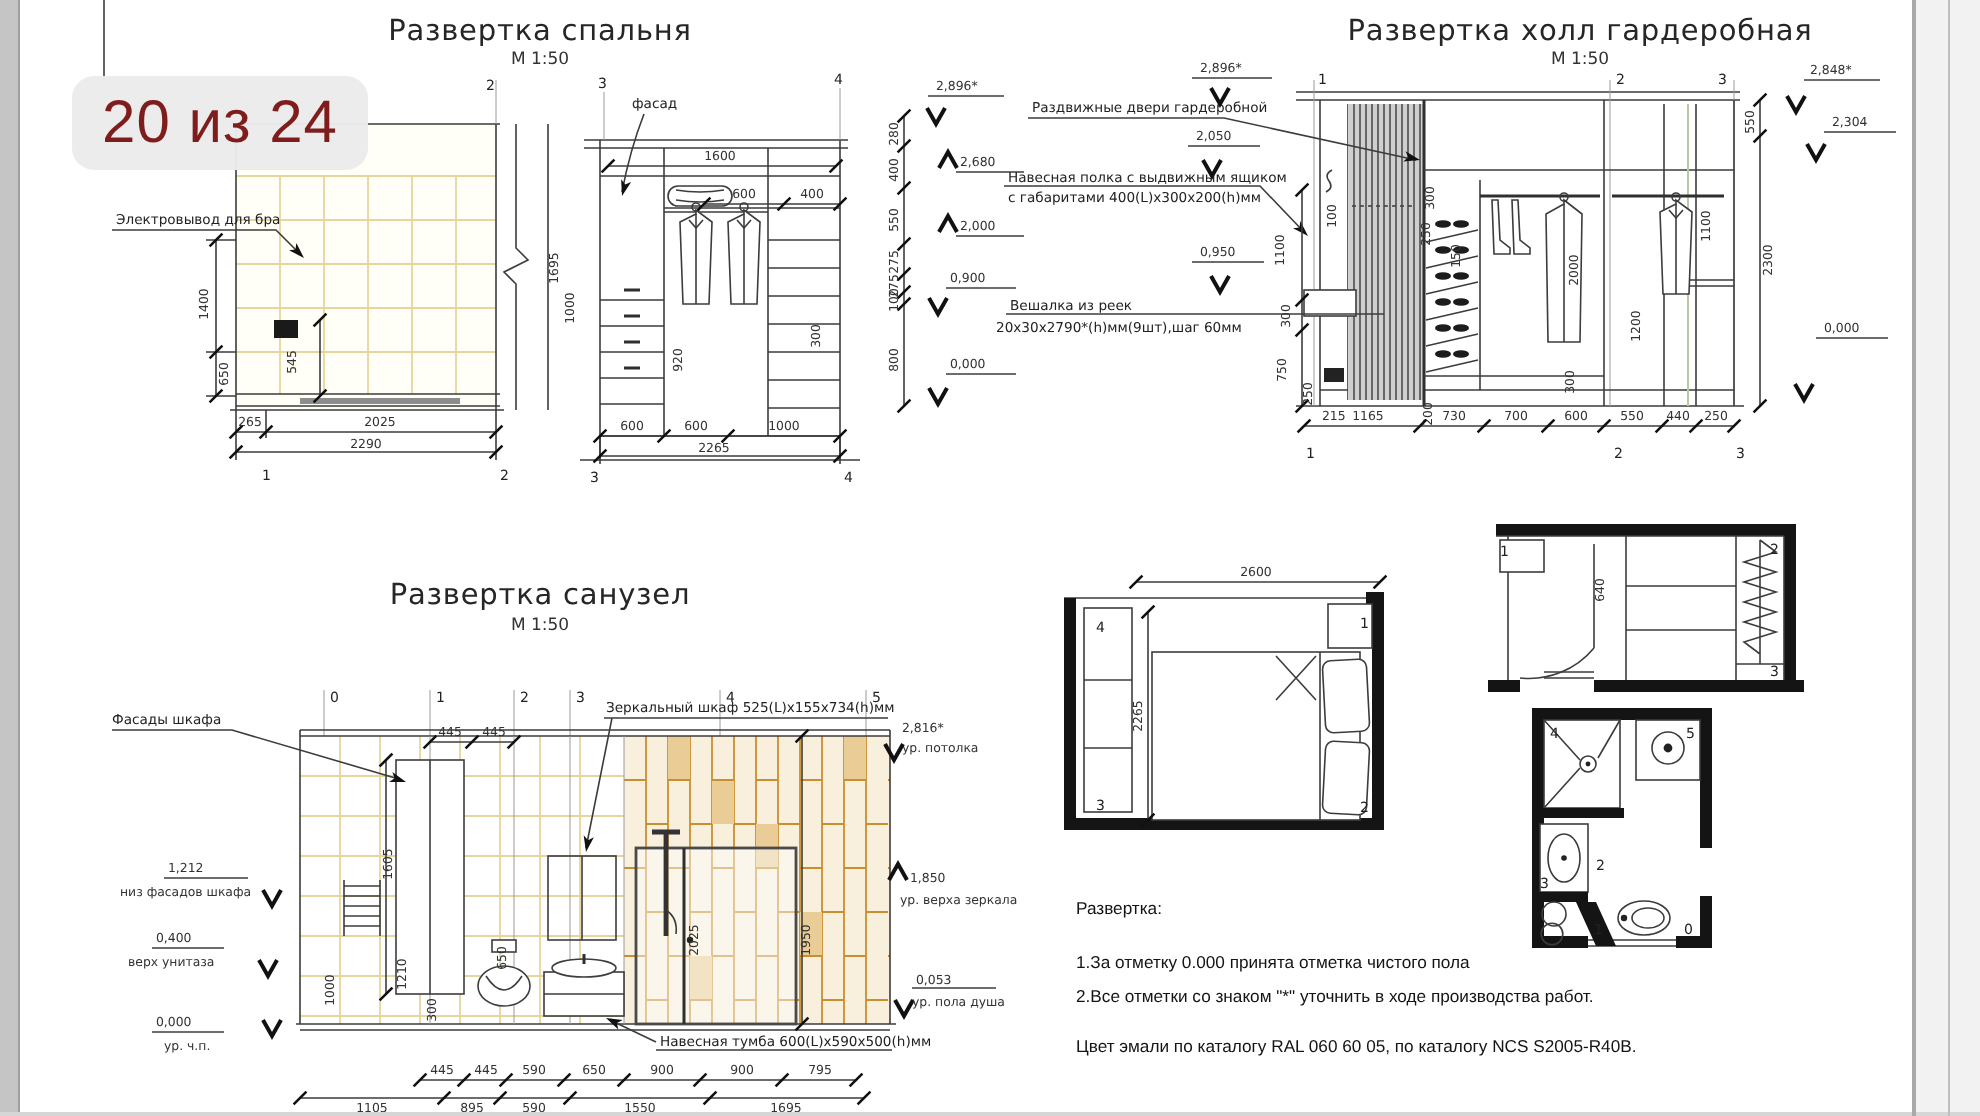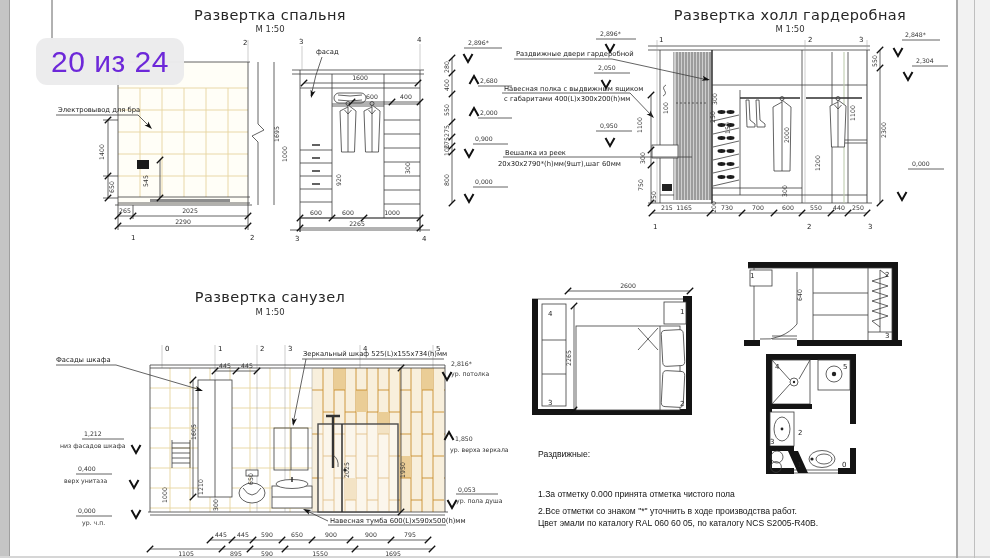--- a/index.html
+++ b/index.html
@@ -13,29 +13,29 @@
   .t-mark{font-size:7px;fill:#222;}
   .ln{stroke:#3c3c3c;stroke-width:.8;fill:none;}
   .ln2{stroke:#2f2f2f;stroke-width:1.5;fill:none;}
   .thin{stroke:#9a9a9a;stroke-width:.5;fill:none;}
   .wln{fill:#ffffff;stroke:#3c3c3c;stroke-width:.8;}
   .tile{stroke:#e7d59e;stroke-width:.9;fill:none;}
   .tileo{stroke:#c98f2e;stroke-width:.9;fill:none;}
   .blk{fill:#141414;stroke:none;}
   .badge{position:absolute;left:36px;top:38px;width:148px;height:47px;border-radius:11px;
          background:rgba(235,235,236,.97);display:flex;align-items:center;justify-content:center;
-         color:#6d28d9;font-size:30px;letter-spacing:.5px;z-index:5;}
+         color:#7f1d1d;font-size:30px;letter-spacing:.5px;z-index:5;}
   .notes{position:absolute;left:538px;top:449px;width:420px;font-size:8.6px;color:#141414;
          z-index:2;line-height:1.25;}
   .notes div{white-space:nowrap;}
   .nt{margin-bottom:0;}
-  .n0{margin-top:29px;}
+  .n0{margin-top:16px;}
   .n1{margin-top:7px;}
   .n2{margin-top:4px;}
-  .n3{margin-top:1px;}
+  .n3{margin-top:14px;}
   .n4{margin-top:9px;}
   .edge-l{position:absolute;left:0;top:0;width:9px;height:558px;background:#c5c5c5;
           border-right:1px solid #9f9f9f;z-index:6;}
   .edge-rbg{position:absolute;left:956px;top:0;width:34px;height:558px;background:#f2f2f2;z-index:6;}
   .edge-r1{position:absolute;left:956px;top:0;width:2px;height:558px;background:#a9a9a9;z-index:7;}
   .edge-r2{position:absolute;left:974px;top:0;width:1px;height:558px;background:#bfbfbf;z-index:7;}
   .edge-b{position:absolute;left:0;top:556px;width:990px;height:2px;background:#d6d6d6;z-index:6;}
 </style>
 </head>
 <body>
@@ -556,21 +556,21 @@
   </g>
 </svg>
 
 
 <div class="badge">
   <span>20 из 24</span>
 </div>
 
 
 <div class="notes">
-  <div class="nt">Раздвижные:</div>
+  <div class="nt">Развертка:</div>
   <div class="n0">1.За отметку 0.000 принята отметка чистого пола</div>
   <div class="n1">2.Все отметки со знаком "*" уточнить в ходе производства работ.</div>
   <div class="n3">Цвет эмали по каталогу RAL 060 60 05, по каталогу NCS S2005-R40B.</div>
 </div>
 
 
 <div class="edge-rbg"></div>
 <div class="edge-r1"></div>
 <div class="edge-r2"></div>
 <div class="edge-l"></div>

